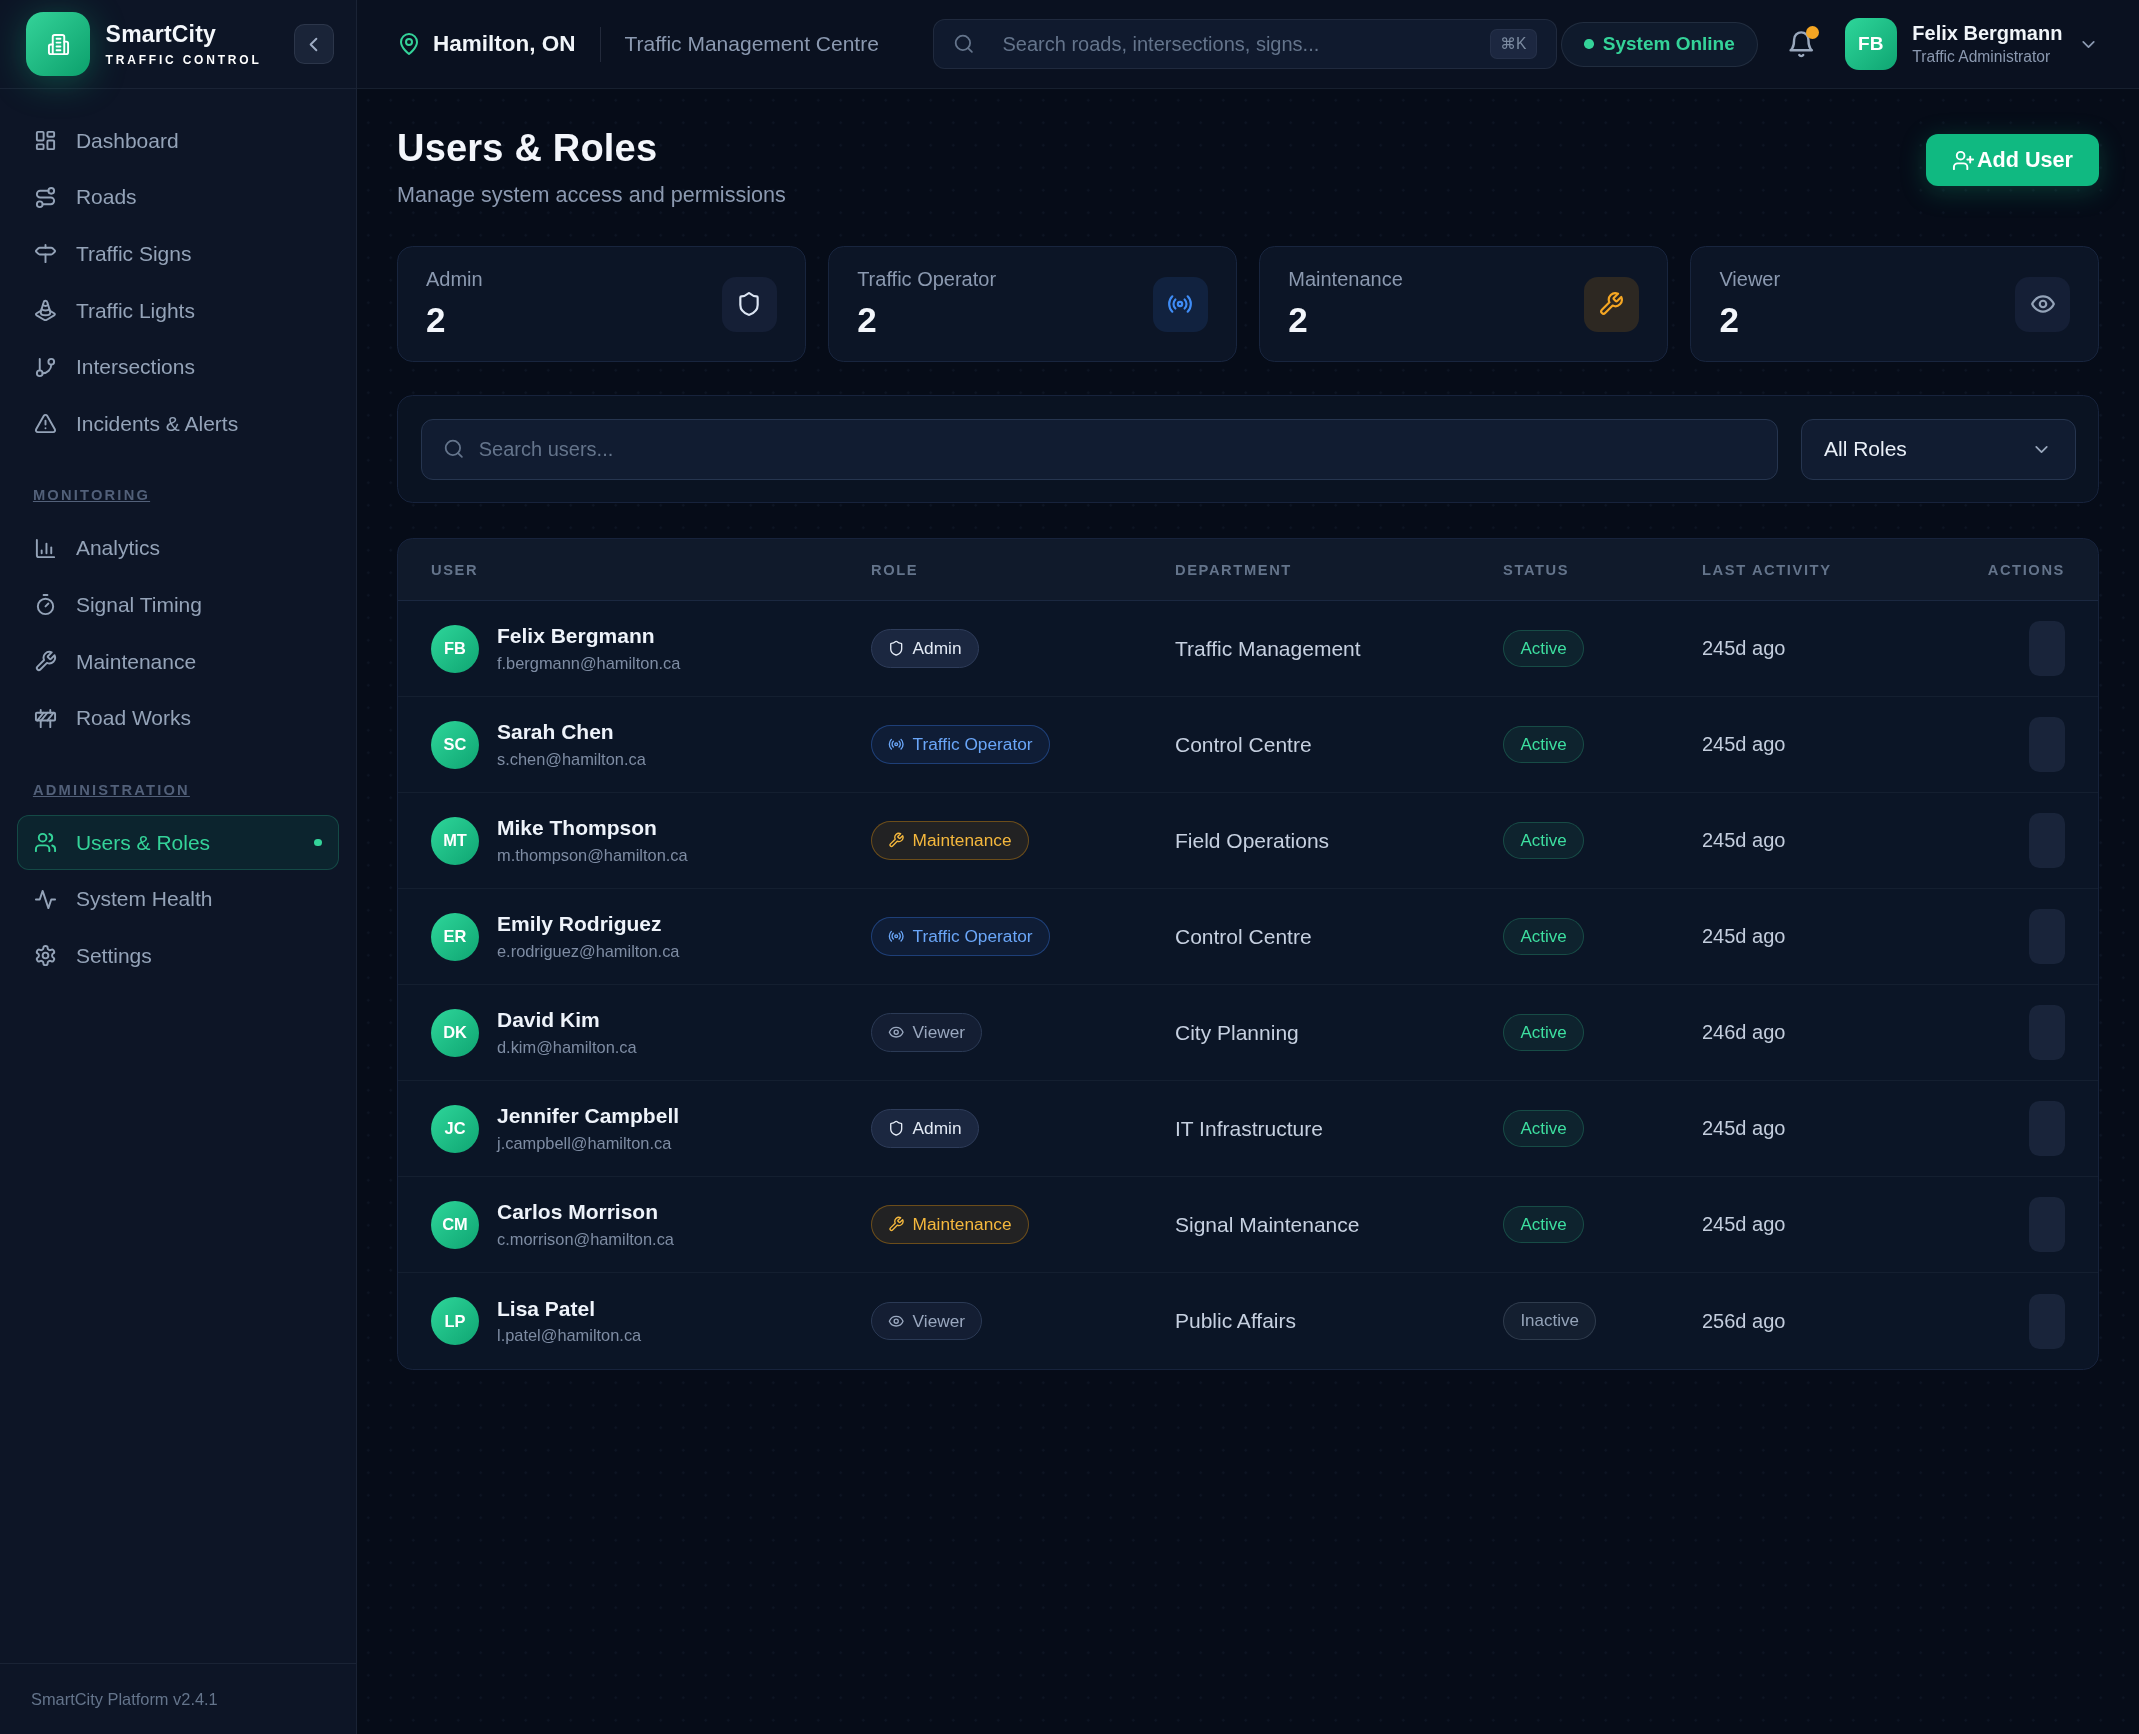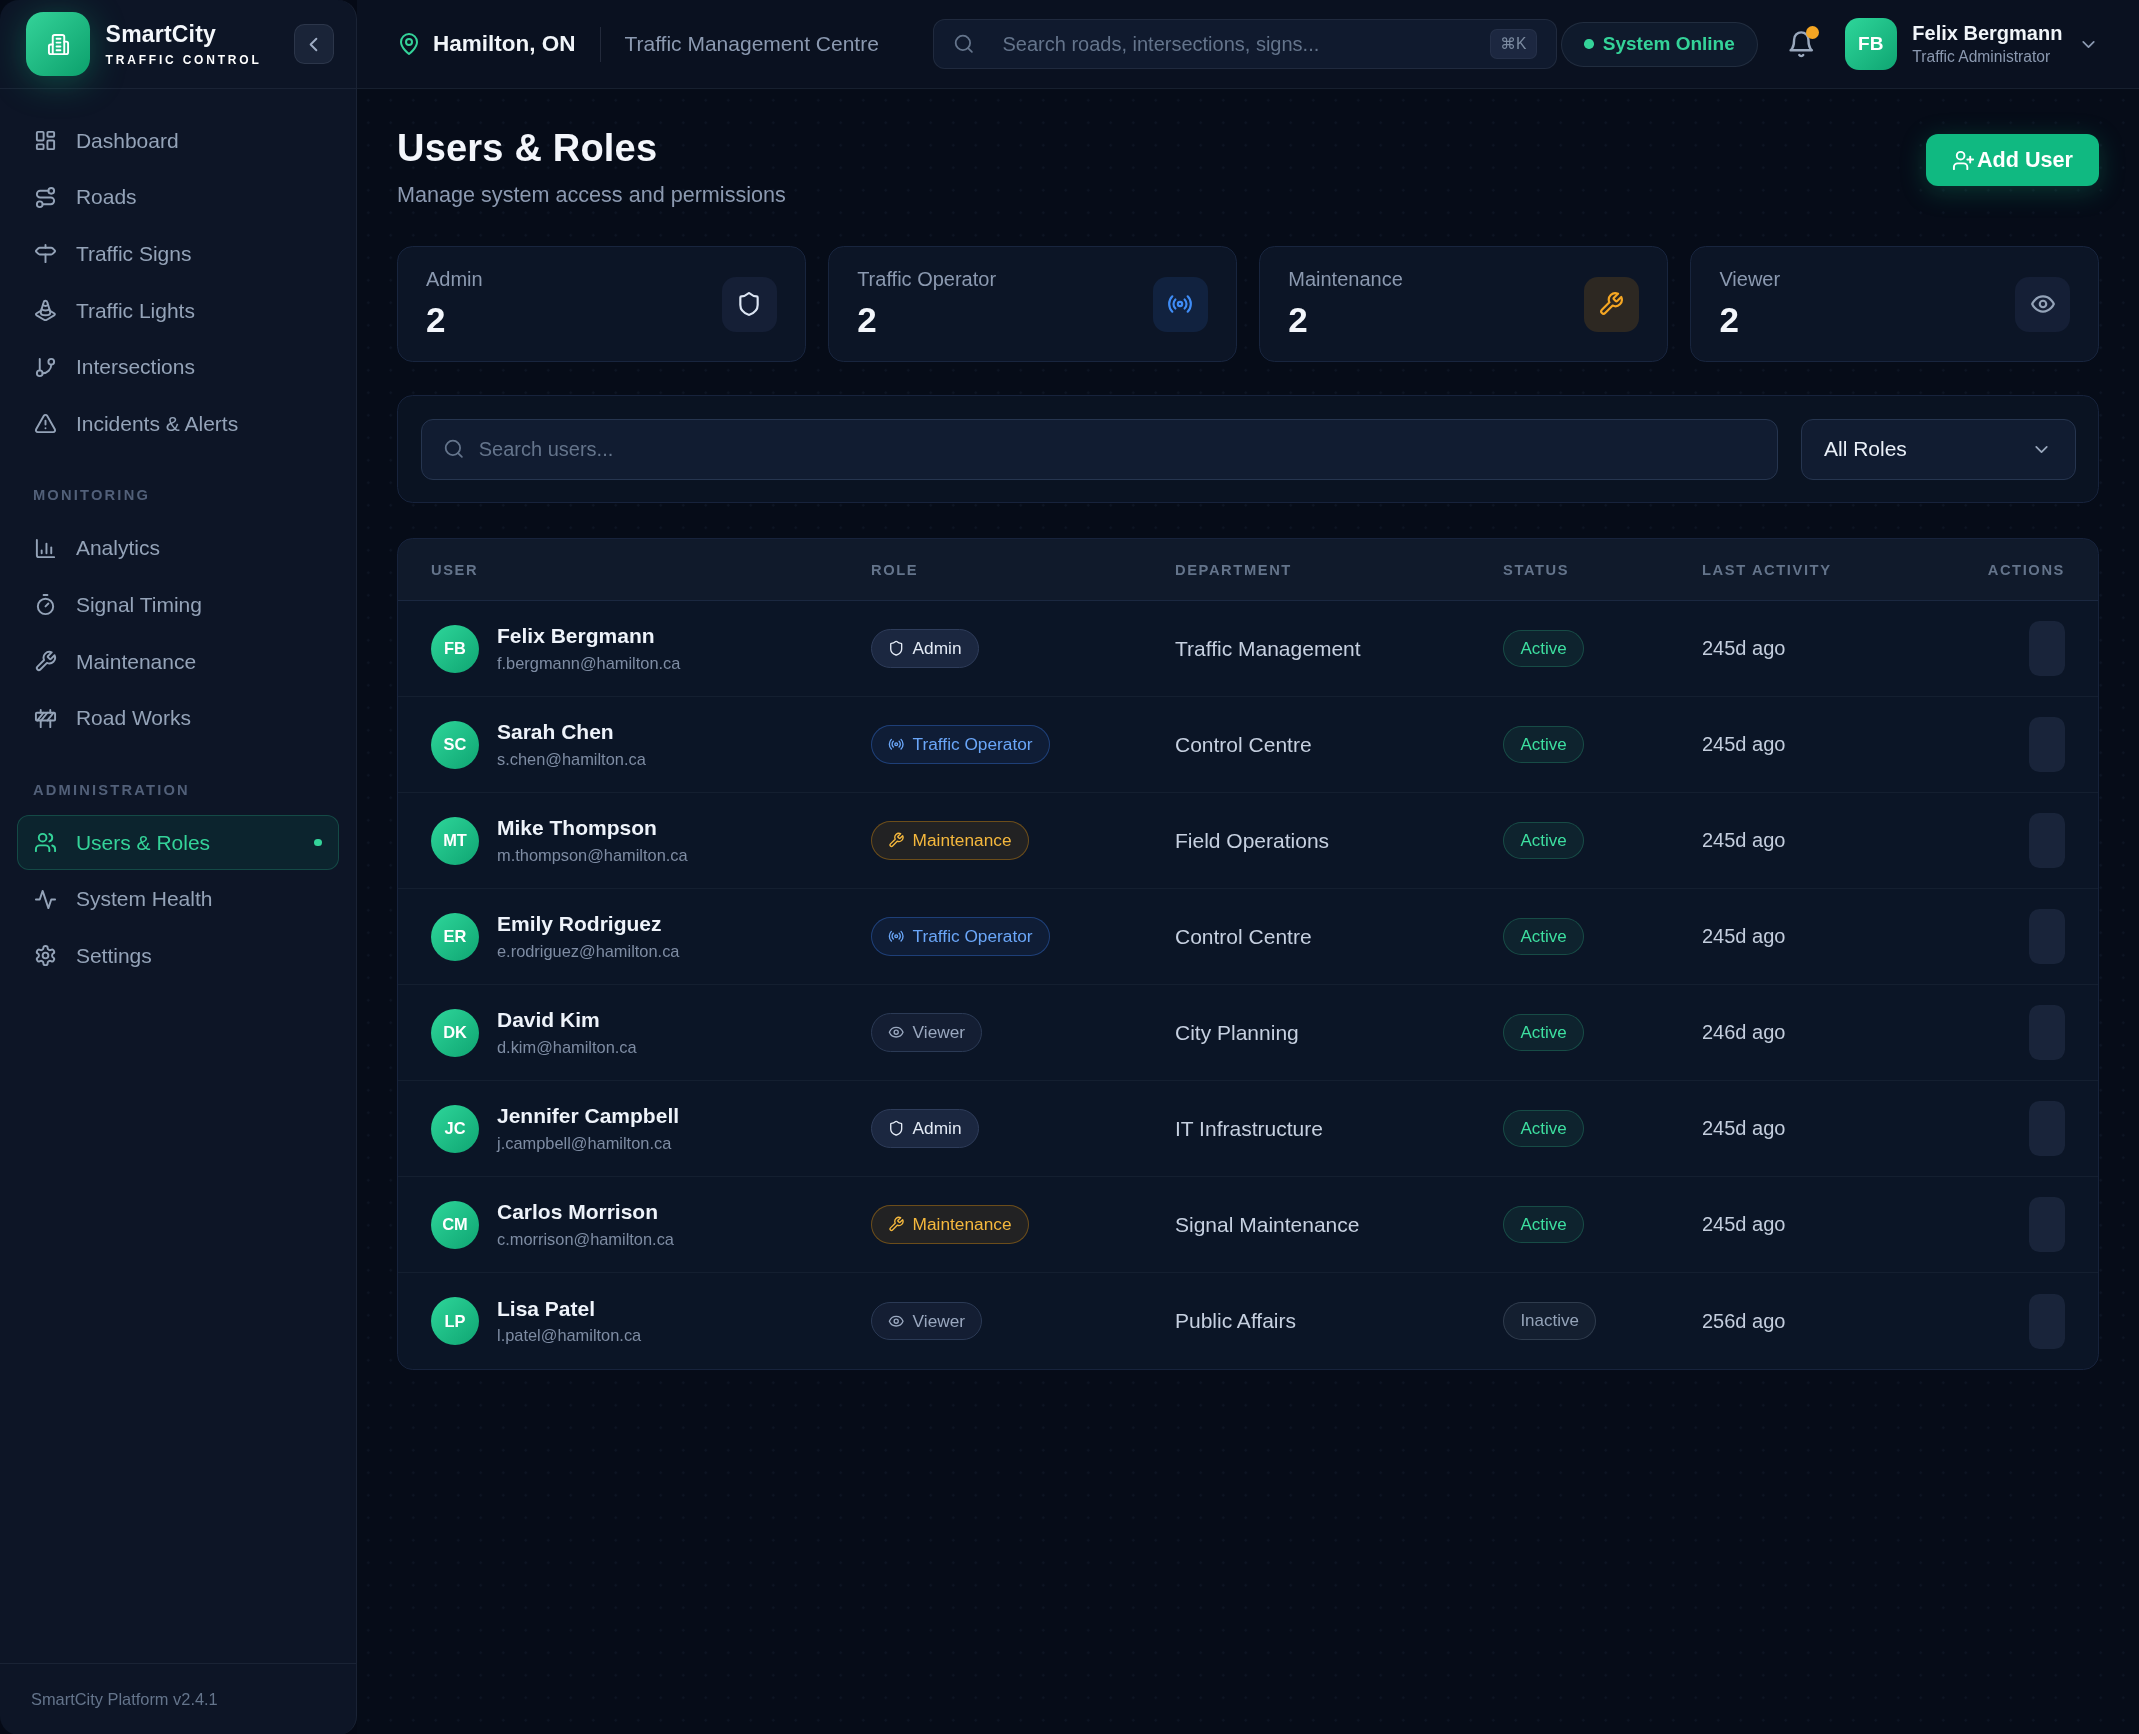--- a/index.html
+++ b/index.html
@@ -8,21 +8,21 @@
     font-family:"Liberation Sans","DejaVu Sans",sans-serif;
     background:#050a16; color:#e7edf6;
     -webkit-font-smoothing:antialiased;
   }
   .app { display:flex; width:100%; height:100%; }
 
   
   .sidebar {
     width:357px; flex:0 0 357px; height:100%;
     background:#0d1526; border-right:0.9px solid rgba(148,163,184,.1);
-    display:flex; flex-direction:column;border-radius:19px;
+    display:flex; flex-direction:column;
   }
   .sidebar-header {
     height:89px; display:flex; align-items:center; gap:15.6px;
     padding:0 22.5px 0 26px; border-bottom:0.9px solid rgba(148,163,184,.1);
   }
   .logo {
     width:64px; height:64px; border-radius:17.3px; flex:0 0 64px;
     background:linear-gradient(135deg,#34d399 0%,#0ca06c 100%);
     display:flex; align-items:center; justify-content:center; color:#ffffff;
     box-shadow:0 5.2px 35px rgba(16,185,129,.35);
@@ -34,21 +34,21 @@
   .collapse-btn {
     width:40px; height:40px; border-radius:10.4px; border:0.9px solid rgba(148,163,184,.15);
     background:#1a2438; color:#9fadc4; display:flex; align-items:center; justify-content:center;
     cursor:pointer;
   }
   .collapse-btn svg { width:19px; height:19px; }
 
   nav { flex:1; padding:24px 17.3px 0 17.3px; overflow:hidden; }
   .nav-label {
     font-size:14.7px; font-weight:700; letter-spacing:2.2px; color:#526079;
-    text-transform:uppercase; padding:0 15.6px; margin:36px 0 17.3px 0;
+    text-transform:uppercase; padding:0 15.6px; margin:36px 0 17.3px 0;text-decoration:underline;
   }
   .nav-item {
     display:flex; align-items:center; gap:19px; height:55px; padding:0 15.6px;
     border-radius:12px; color:#94a3b8; font-size:21px; font-weight:500;
     cursor:pointer; margin-bottom:1.7px; border:0.9px solid transparent;
   }
   .nav-ic { display:flex; }
   .nav-ic svg { width:23px; height:23px; }
   .nav-item.active {
     background:rgba(16,185,129,.09); border-color:rgba(52,211,153,.22);

